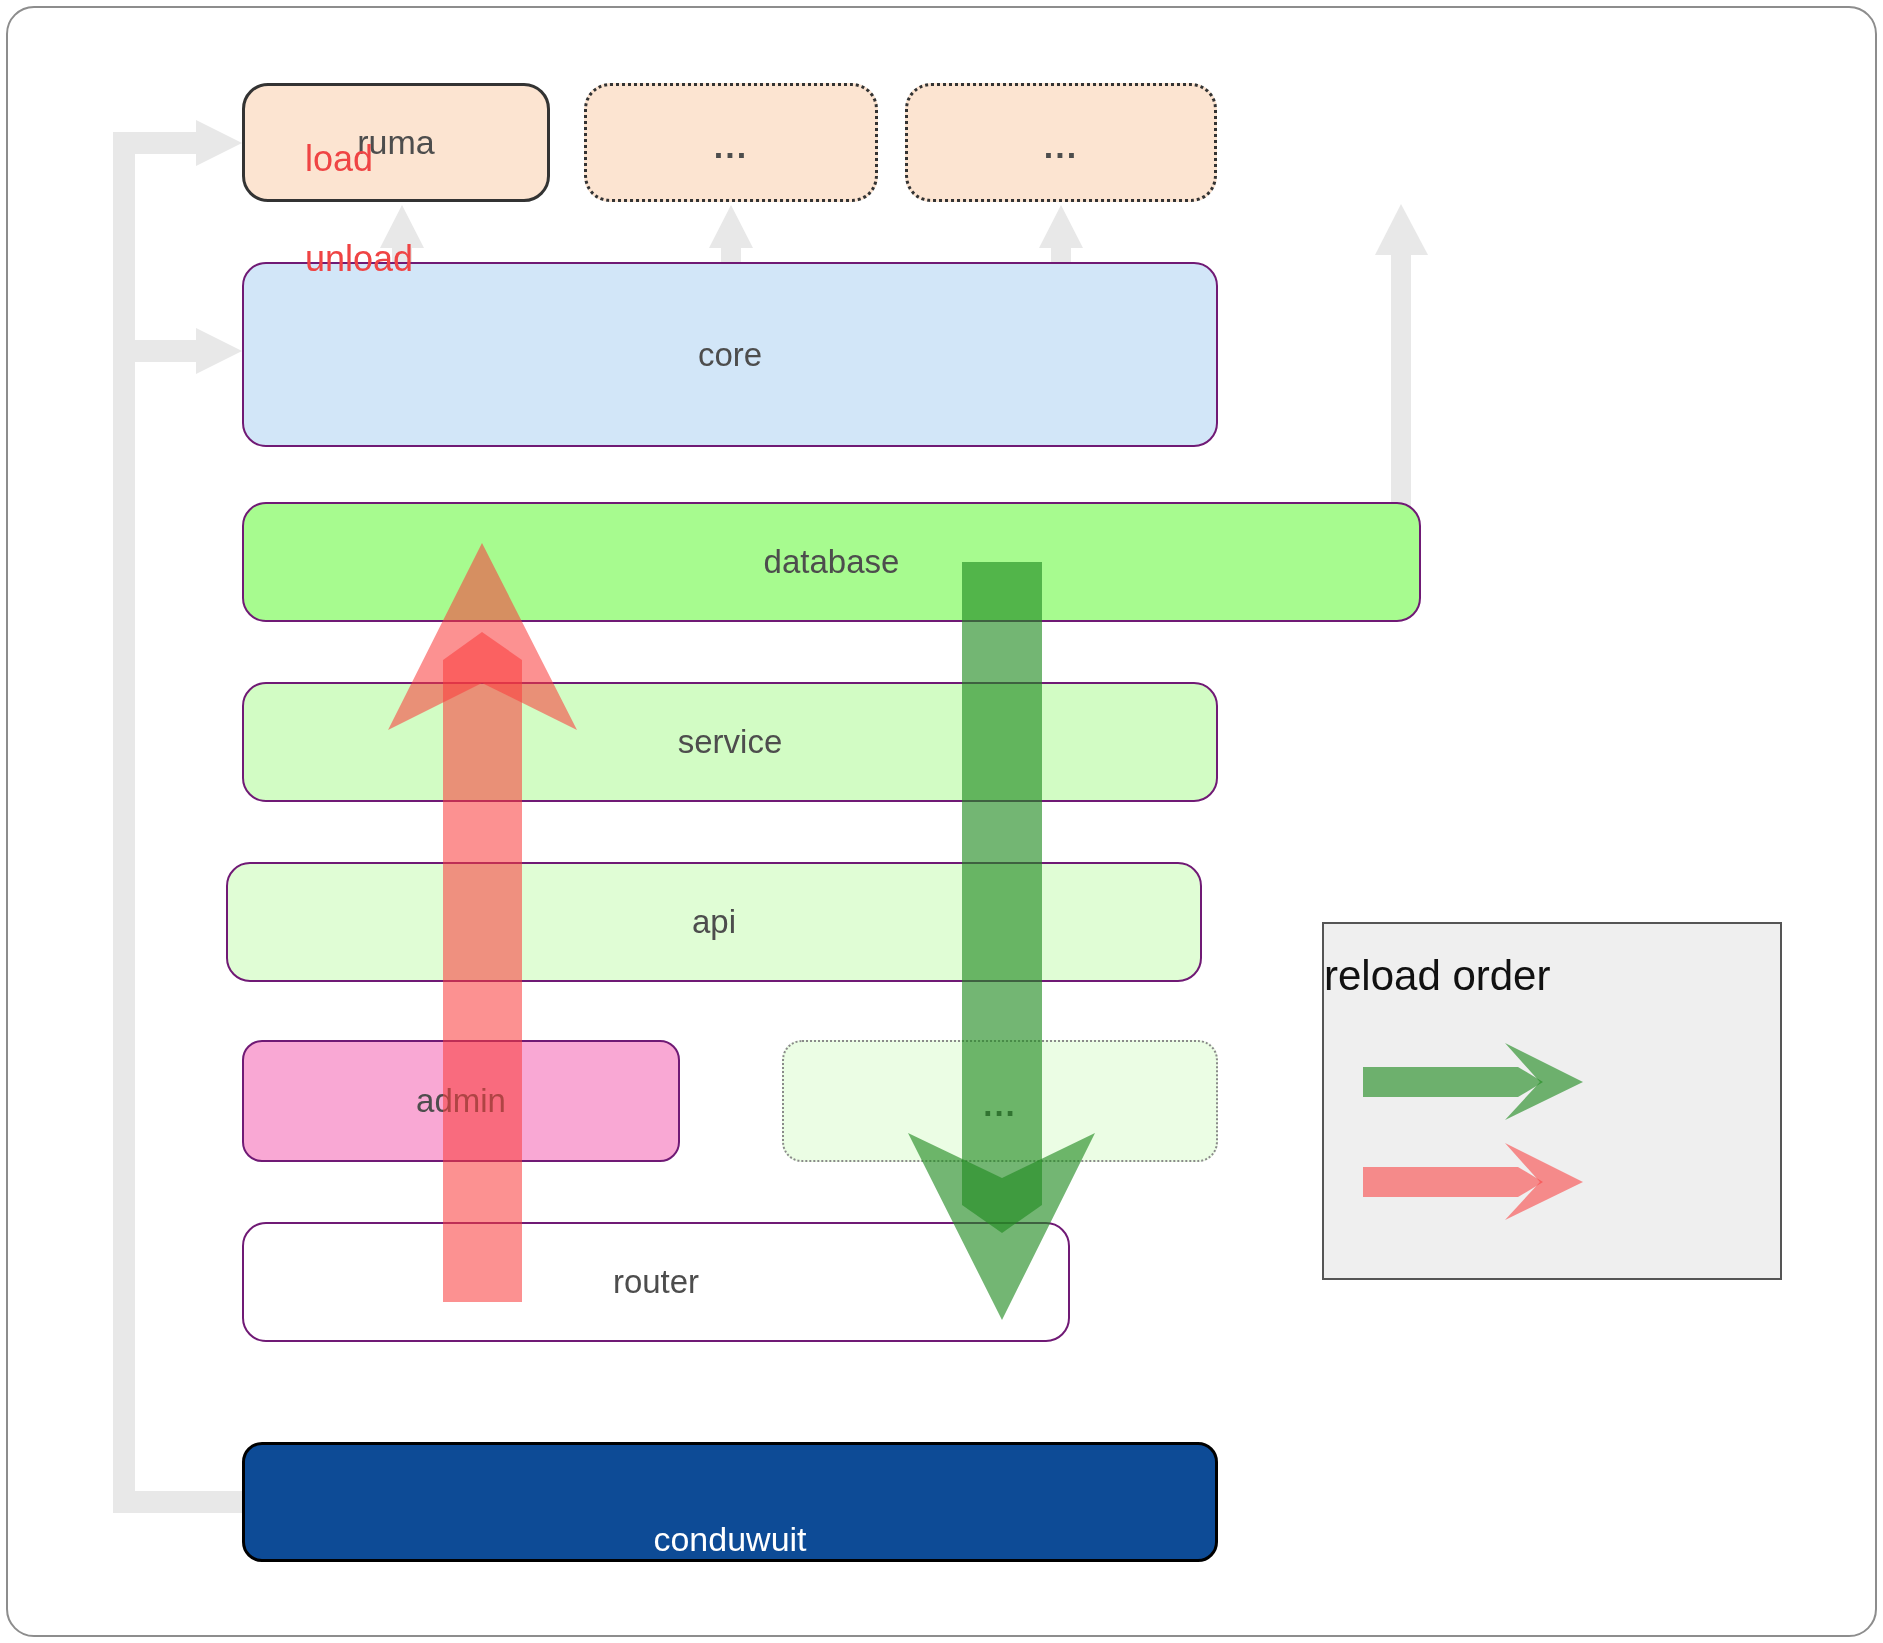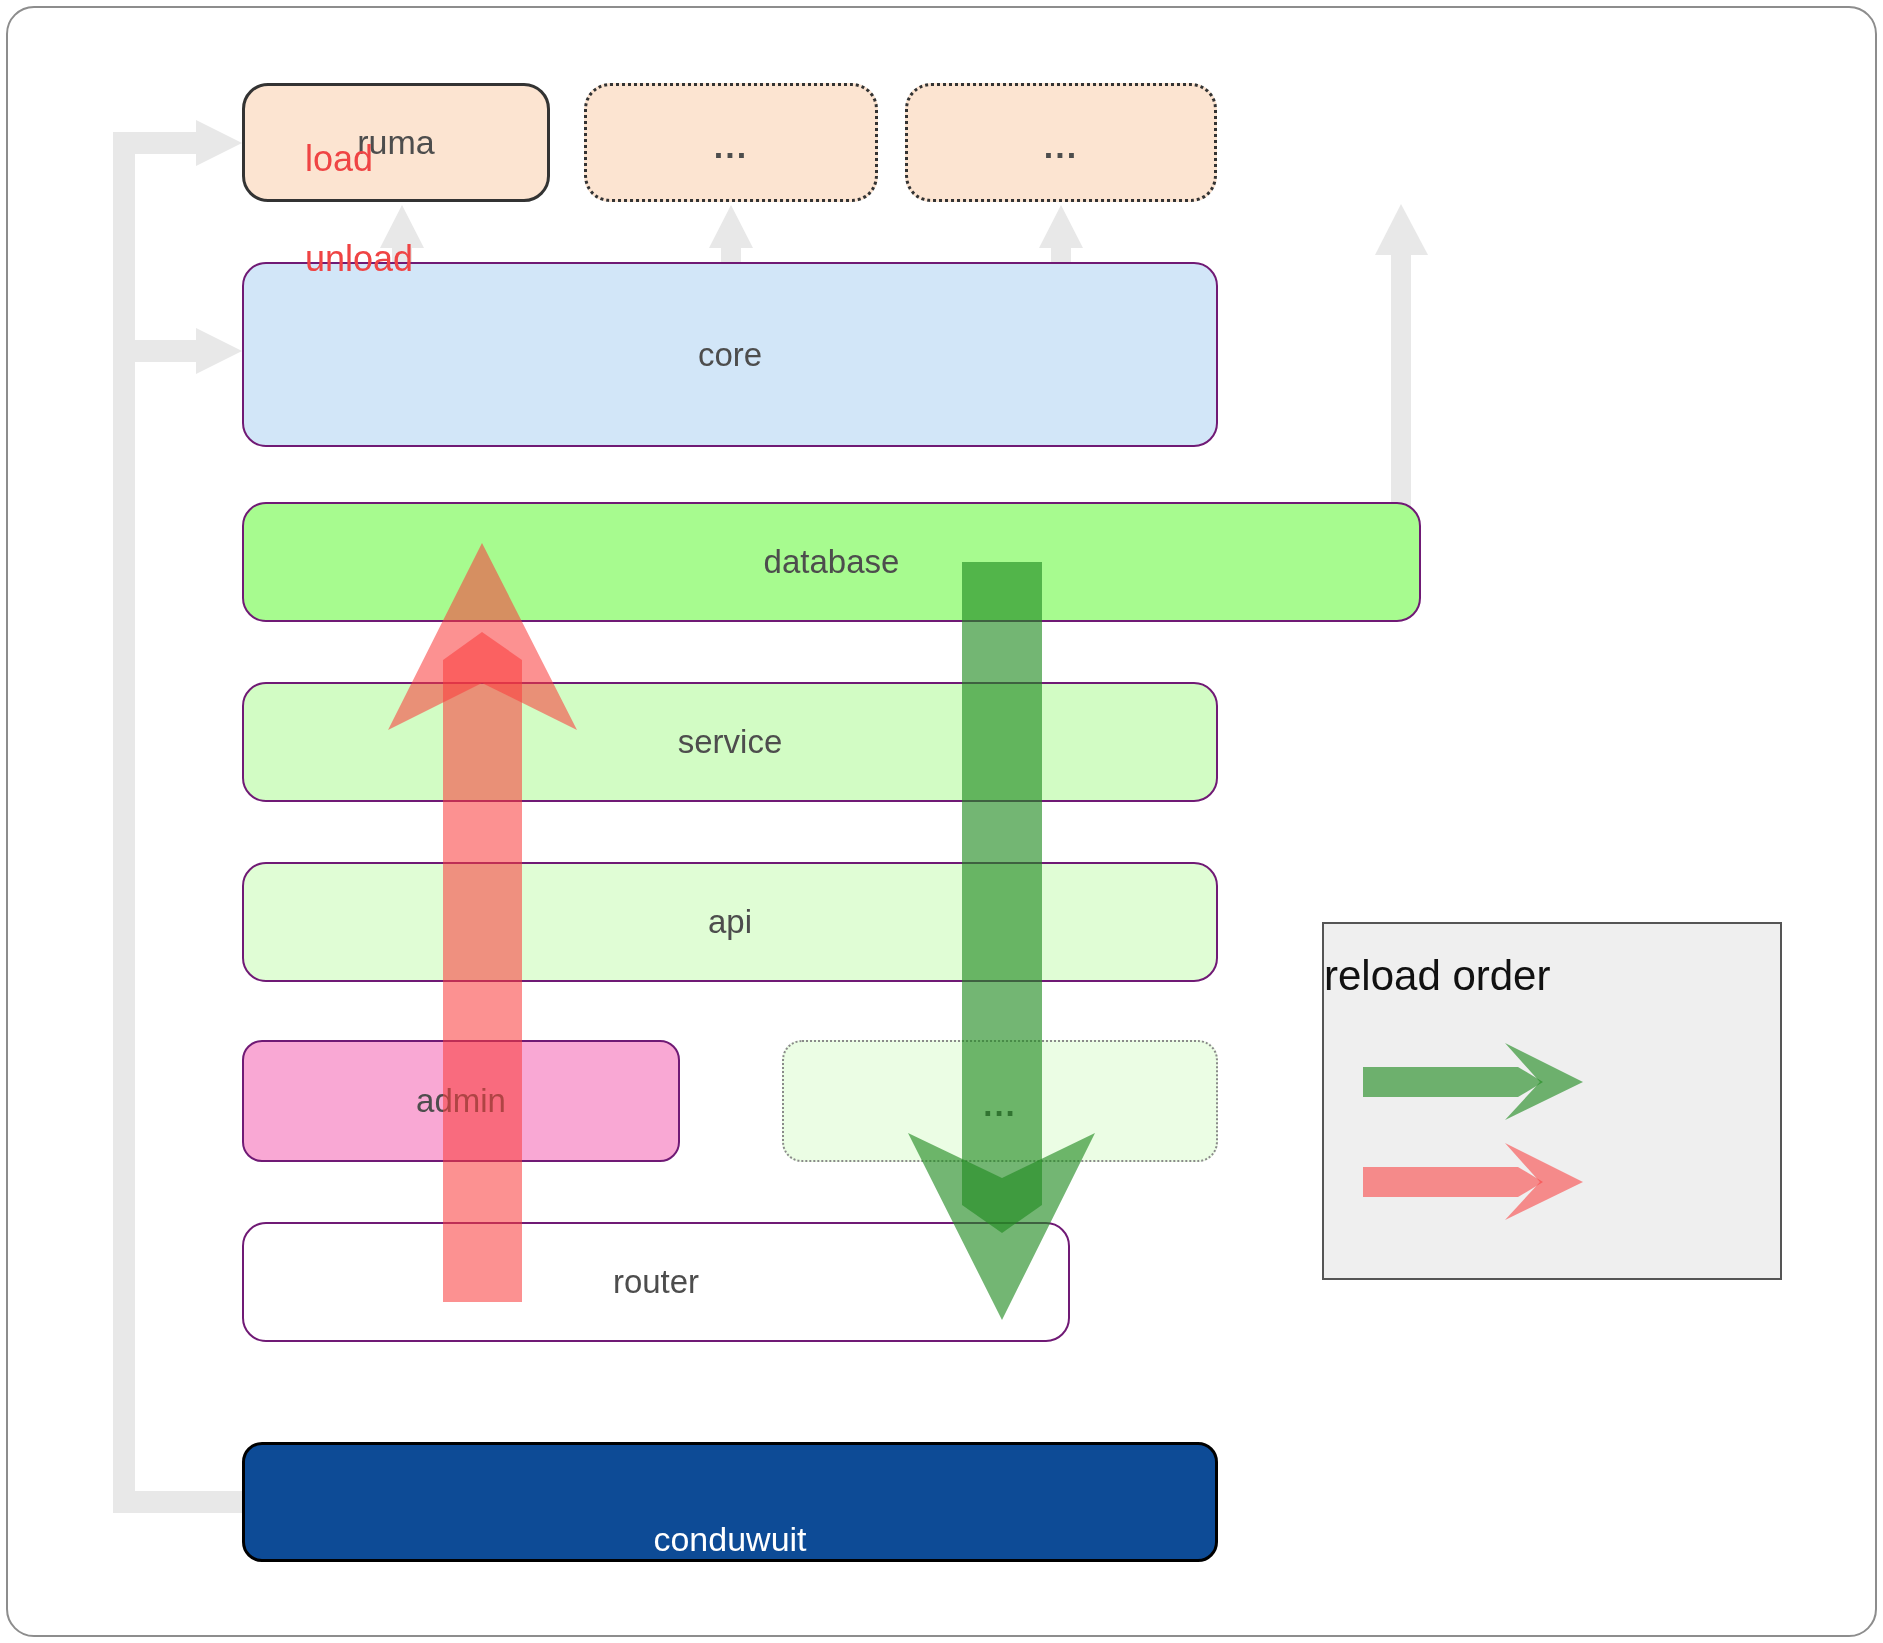--- a/index.html
+++ b/index.html
@@ -17,21 +17,21 @@
   #n-ruma   {left:242px;top:83px;width:308px;height:119px;border:3px solid #333;}
   #n-dots1  {left:584px;top:83px;width:294px;height:119px;border:3px dotted #333;}
   #n-dots2  {left:905px;top:83px;width:312px;height:119px;border:3px dotted #333;}
   #n-rocksdb{left:1242px;top:83px;width:318px;height:119px;border:3px solid #333;}
   .dots{font-weight:700;letter-spacing:2px;transform:translateY(4px);}
   
   .n-mid{border:2px solid #701a75;}
   #n-core     {left:242px;top:262px;width:976px;height:185px;background:#d2e6f8;}
   #n-database {left:242px;top:502px;width:1179px;height:120px;background:#a7fb8f;text-align:center;}
   #n-service  {left:242px;top:682px;width:976px;height:120px;background:#d2fcc4;}
-  #n-api      {left:242px;top:862px;width:976px;height:120px;background:#e0fdd5;}
+  #n-api      {left:226px;top:862px;width:976px;height:120px;background:#e0fdd5;}
   #n-admin    {left:242px;top:1040px;width:438px;height:122px;background:#f9a8d4;border-radius:20px;}
   #n-dotsmid  {left:782px;top:1040px;width:436px;height:122px;background:#ebfde4;
                border:2px dotted #8a8a8a;border-radius:20px;}
   #n-router   {left:242px;top:1222px;width:828px;height:120px;background:#ffffff;}
   #n-conduwuit{left:242px;top:1442px;width:976px;height:120px;background:#0d4b96;
                border:3px solid #000;border-radius:20px;color:#fff;font-size:34px;font-weight:500;align-items:flex-end;}
   
   #legend{position:absolute;left:1322px;top:922px;width:460px;height:358px;z-index:2;
           background:#efefef;border:2px solid #555;box-sizing:border-box;}
   #legend-title{position:absolute;left:0;top:28px;width:100%;text-align:left;

